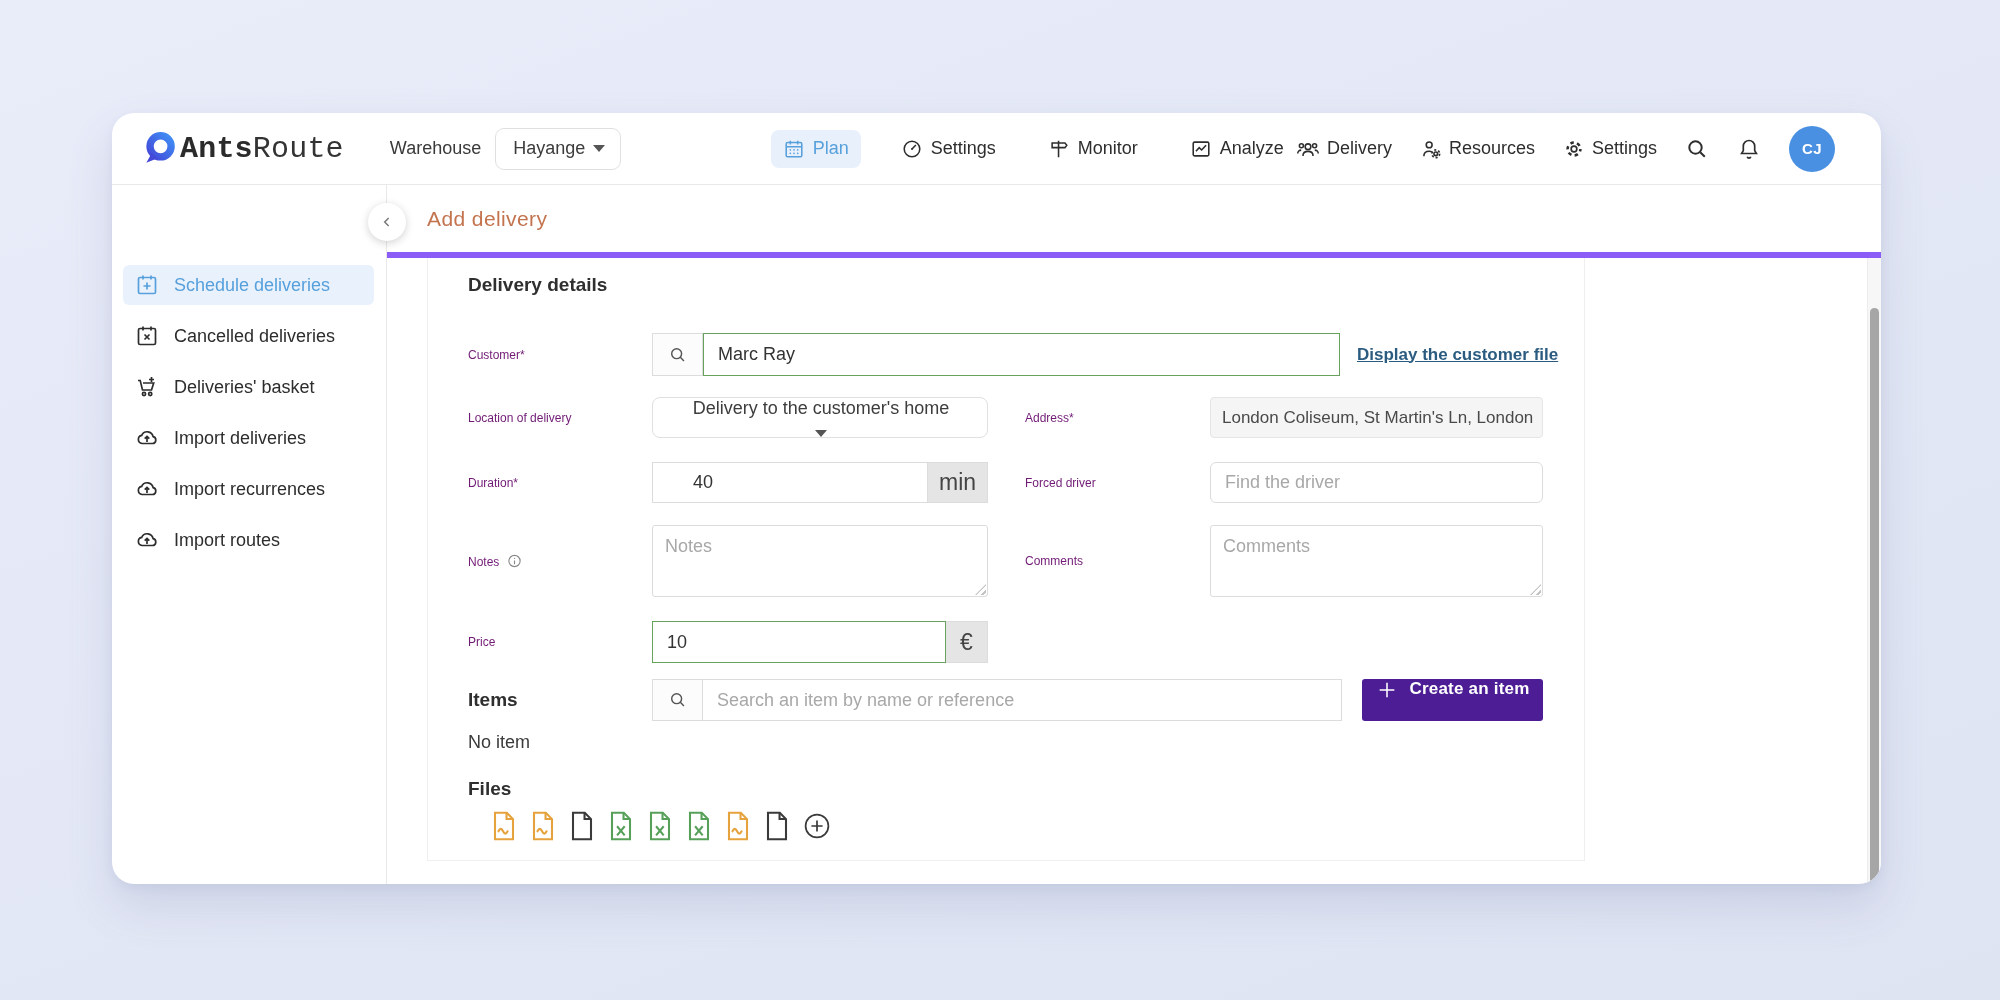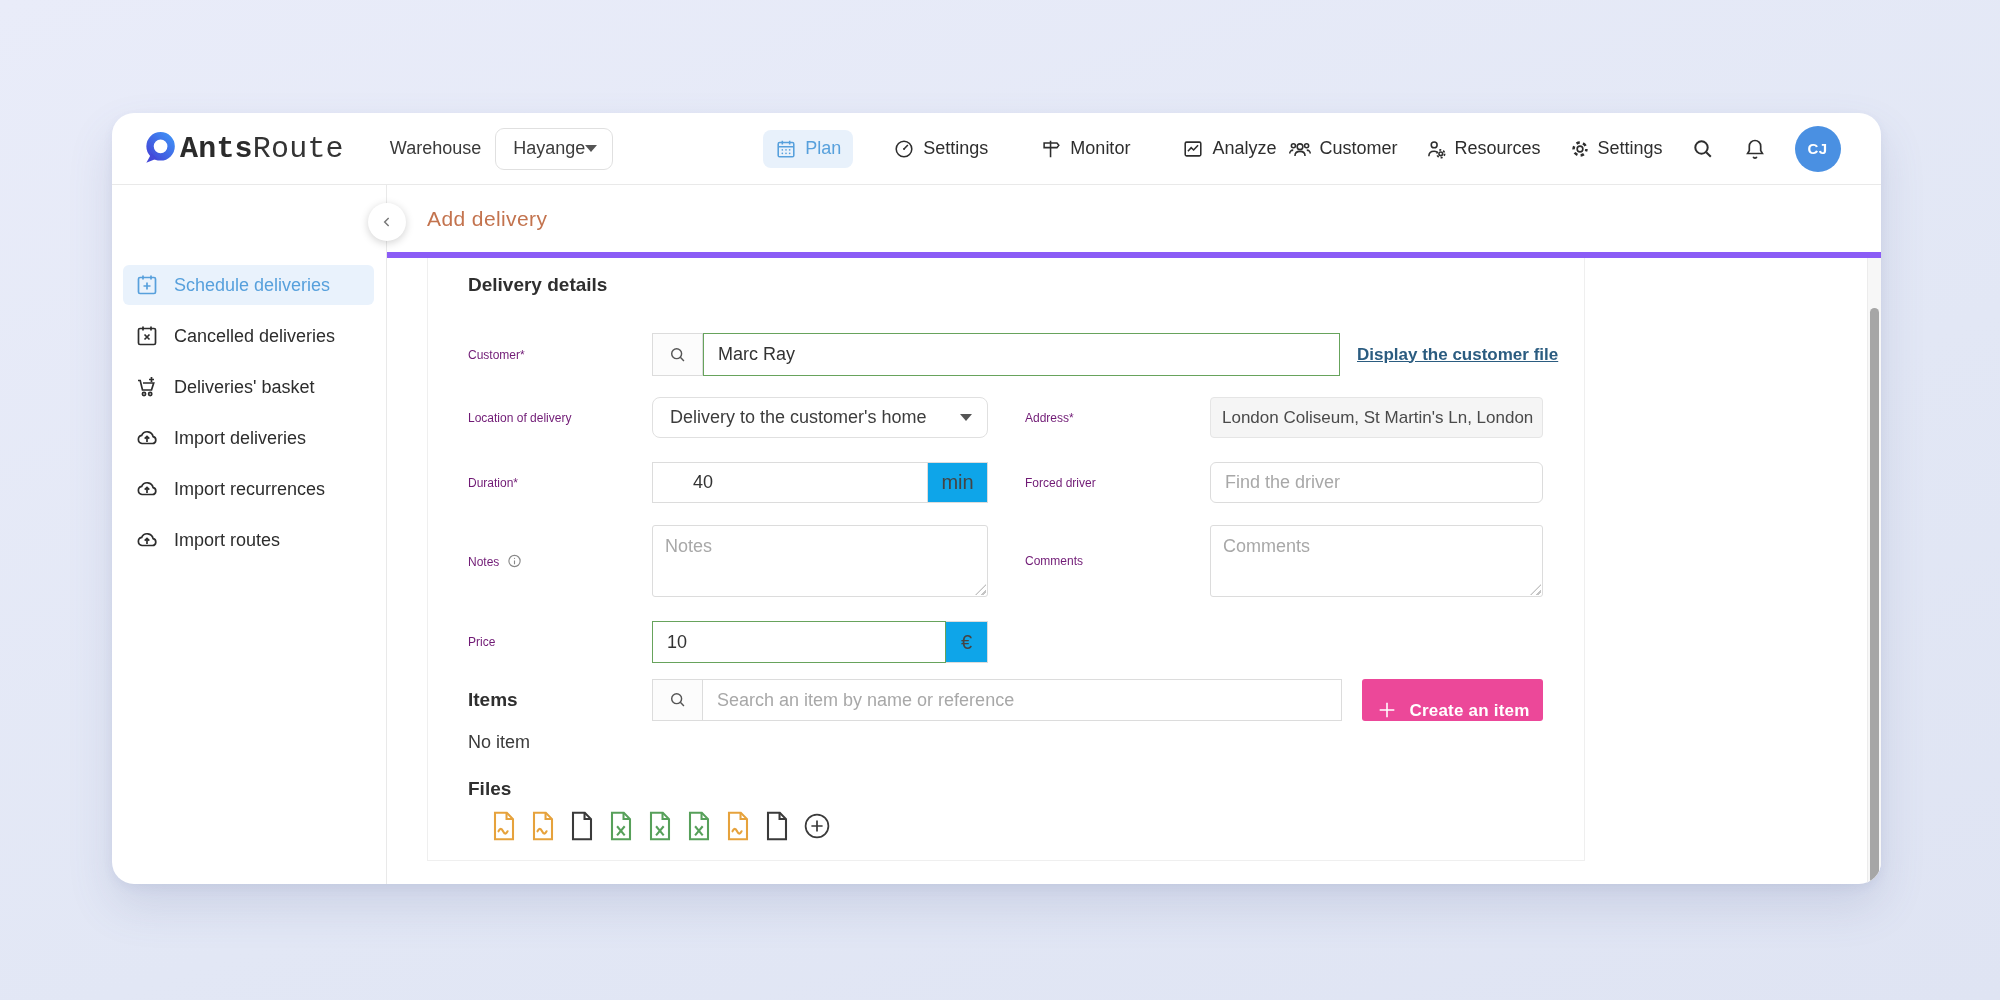--- a/index.html
+++ b/index.html
@@ -51,39 +51,39 @@
   .sec-title { position: absolute; left: 40px; top: 16px; font-size: 19px; font-weight: 700; color: #2f2f2f; }
   .frow { position: absolute; left: 0; right: 0; }
   .lbl { position: absolute; top: 50%; transform: translateY(-50%); font-size: 12px; color: #701a75; display: flex; align-items: center; gap: 8px; white-space: nowrap; }
   .lbl-b { font-weight: 700; color: #2f2f2f; }
   .unit { position: absolute; top: 0; bottom: 0; display: flex; }
   .prefix { width: 51px; border: 1px solid #dcdcdc; background: #fcfcfc; display: flex; align-items: center; justify-content: center; flex: 0 0 51px; }
   .inp { flex: 1; min-width: 0; border: 1px solid #dcdcdc; border-left: none; background: #fff; font-size: 18px; color: #333;
     padding: 0 14px; outline: none; font-family: "Liberation Sans", sans-serif; }
   .inp.green { border: 1.6px solid #67a35c; }
   .inp.alone { border: 1px solid #dcdcdc; }
-  .suffix { border: 1px solid #dcdcdc; border-left: none; background: #0ea5e9; display: flex; align-items: center; justify-content: center;
-    font-size: 20px; color: #444; }
+  .suffix { border: 1px solid #dcdcdc; border-left: none; background: #e5e5e5; display: flex; align-items: center; justify-content: center;
+    font-size: 23px; color: #444; }
   .cust-link { position: absolute; top: 50%; transform: translateY(-50%); font-size: 17px; font-weight: 700; color: #2b5c80;
     text-decoration: underline; cursor: pointer; white-space: nowrap; }
   .select { position: absolute; top: 0; bottom: 0; border: 1px solid #e0e0e0; border-radius: 8px; background: #fff;
-    display: flex; align-items: center; justify-content: space-between; padding: 0 15px 0 17px; font-size: 18px; color: #3d3d3d; cursor: pointer; white-space: nowrap; }
+    display: flex; align-items: center; justify-content: space-between; padding: 0 15px 0 17px; font-size: 18px; color: #3d3d3d; cursor: pointer; white-space: nowrap; flex-direction: column; }
   .readonly { position: absolute; top: 0; bottom: 0; background: #f5f5f5; border: 1px solid #e5e5e5; border-radius: 4px;
     display: flex; align-items: center; padding: 0 11px; font-size: 17px; color: #4a4a4a; white-space: nowrap; overflow: hidden; }
   .plain-inp { position: absolute; top: 0; bottom: 0; border: 1px solid #dcdcdc; border-radius: 6px; background: #fff;
     font-size: 18px; color: #b91c1c; padding: 0 14px; outline: none; font-family: "Liberation Sans", sans-serif; }
   .ta-wrap { position: absolute; top: 0; bottom: 0; }
   .ta { width: 100%; height: 100%; border: 1px solid #dcdcdc; border-radius: 3px; resize: none; outline: none;
     font-size: 18px; color: #333; padding: 10px 12px; font-family: "Liberation Sans", sans-serif; background: #fff; }
   .corner { position: absolute; right: 2px; bottom: 2px; width: 11px; height: 11px; pointer-events: none;
     background: repeating-linear-gradient(135deg, transparent 0 3px, #c4c4c4 3px 4.5px);
     clip-path: polygon(100% 0, 100% 100%, 0 100%); }
   ::placeholder { color: #a8a8a8; opacity: 1; }
-  .btn-blue { position: absolute; top: 0; bottom: 0; background: #ec4899; color: #fff; border: none; border-radius: 3px;
-    display: flex; align-items: flex-end; justify-content: center; gap: 12px; font-size: 17px; font-weight: 700;
+  .btn-blue { position: absolute; top: 0; bottom: 0; background: #4c1d95; color: #fff; border: none; border-radius: 3px;
+    display: flex; align-items: flex-start; justify-content: center; gap: 12px; font-size: 17px; font-weight: 700;
     font-family: "Liberation Sans", sans-serif; cursor: pointer; letter-spacing: .2px; }
   .no-item { position: absolute; left: 40px; top: 474px; font-size: 18px; color: #3a3a3a; }
   .files-title { position: absolute; left: 40px; top: 520px; font-size: 19px; font-weight: 700; color: #2f2f2f; }
   .files-row { position: absolute; left: 63px; top: 553px; display: flex; align-items: center; gap: 13px; }
   .file-icon { display: flex; align-items: center; cursor: pointer; }
   
   .track { position: absolute; right: 0; top: 0; bottom: 0; width: 14px; background: #f7f7f7; border-left: 1px solid #ececec; }
   .thumb { position: absolute; right: 2px; top: 50px; width: 9px; height: 576px; background: #a6a6a6; border-radius: 5px; }
 </style>
 </head>
@@ -166,21 +166,21 @@
         <span style="display:flex">
           <svg width="24" height="22" viewBox="0 0 26 24" fill="none" stroke="currentColor" stroke-width="1.7">
             <circle cx="13" cy="9.5" r="3.1"></circle>
               <path d="M7.5 19.5c0-3.1 2.4-4.9 5.5-4.9s5.5 1.8 5.5 4.9"></path>
             <circle cx="5.8" cy="8.5" r="2.2"></circle>
               <path d="M1.8 17c0-2.4 1.7-3.8 3.8-3.8"></path>
             <circle cx="20.2" cy="8.5" r="2.2"></circle>
               <path d="M24.2 17c0-2.4-1.7-3.8-3.8-3.8"></path>
           </svg>
           </span>
-        <span>Customer</span>
+        <span>Delivery</span>
       </div>
       <div class="nav-link">
         <span style="display:flex">
           <svg width="22" height="22" viewBox="0 0 24 24" fill="none" stroke="currentColor" stroke-width="1.7">
             <circle cx="10" cy="7.5" r="3.2"></circle>
               <path d="M4.2 20c0-3.6 2.6-5.6 5.8-5.6 1.1 0 2.1.2 3 .7"></path>
             <circle cx="17.2" cy="17.2" r="2"></circle>
               <circle cx="17.2" cy="17.2" r="4.2" stroke-width="1.9" stroke-dasharray="2.2 2.2"></circle>
           </svg>
           </span>

